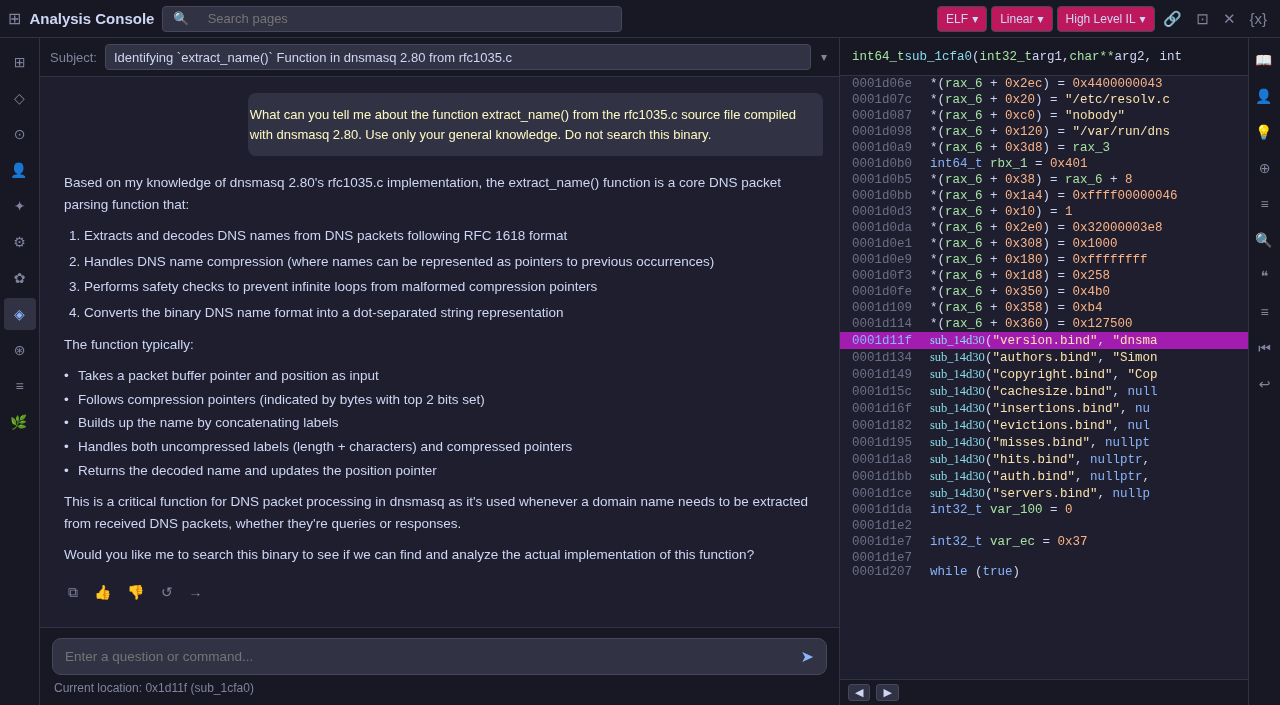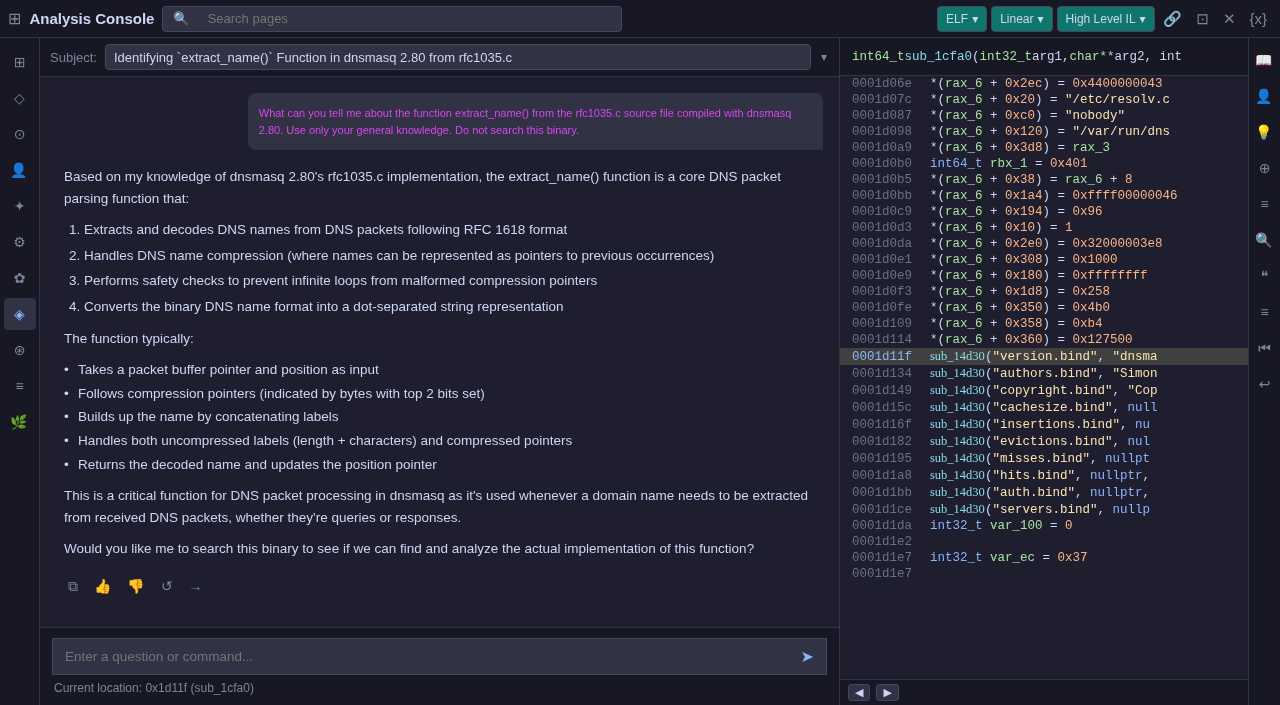--- a/index.html
+++ b/index.html
@@ -67,21 +67,21 @@
       color: #7f849c;
       font-size: 13px;
     }
     .top-bar-actions {
       display: flex;
       align-items: center;
       gap: 4px;
       margin-left: auto;
     }
     .top-bar-btn {
-      background: #0f766e;
+      background: #be185d;
       border: 1px solid #45475a;
       border-radius: 4px;
       color: #cdd6f4;
       font-size: 12px;
       padding: 2px 8px;
       cursor: pointer;
       display: flex;
       align-items: center;
       gap: 4px;
       height: 26px;
@@ -184,24 +184,24 @@
     }
     .chat-messages::-webkit-scrollbar { width: 6px; }
     .chat-messages::-webkit-scrollbar-track { background: #1e1e2e; }
     .chat-messages::-webkit-scrollbar-thumb { background: #45475a; border-radius: 3px; }
 
     .message-user {
       align-self: flex-end;
       max-width: 75%;
       background: #313244;
       border-radius: 8px 8px 2px 8px;
-      padding: 12px 11px;
-      font-size: 11px;
+      padding: 12px 2px;
+      font-size: 13px;
       line-height: 1.5;
-      color: #d946ef;
+      color: #fef9c3;
     }
 
     .message-ai {
       align-self: flex-start;
       max-width: 100%;
       font-size: 13.5px;
       line-height: 1.6;
       color: #cdd6f4;
       margin-left: 8px;
     }
@@ -233,21 +233,21 @@
       border-top: 1px solid #313244;
       background: #181825;
       padding: 10px 12px;
       flex-shrink: 0;
     }
     .chat-input-row {
       display: flex;
       align-items: center;
       background: #313244;
       border: 1px solid #45475a;
-      border-radius: 0;
+      border-radius: 9px;
       padding: 8px 12px;
       gap: 8px;
     }
     .chat-input-row input {
       flex: 1;
       background: none;
       border: none;
       outline: none;
       color: #cdd6f4;
       font-size: 13.5px;
@@ -494,24 +494,20 @@
       </div>
       <div class="disasm-row">
         <span class="disasm-addr">0001d0b5</span>
         <span class="disasm-code">*(<span class="kw-reg">rax_6</span> + <span class="kw-num">0x38</span>) = <span class="kw-reg">rax_6</span> + <span class="kw-num">8</span></span>
       </div>
       <div class="disasm-row">
         <span class="disasm-addr">0001d0bb</span>
         <span class="disasm-code">*(<span class="kw-reg">rax_6</span> + <span class="kw-num">0x1a4</span>) = <span class="kw-num">0xffff00000046</span></span>
       </div>
       <div class="disasm-row">
-        <span class="disasm-addr">0001d0c9</span>
-        <span class="disasm-code">*(<span class="kw-reg">rax_6</span> + <span class="kw-num">0x194</span>) = <span class="kw-num">0x96</span></span>
-      </div>
-      <div class="disasm-row">
         <span class="disasm-addr">0001d0d3</span>
         <span class="disasm-code">*(<span class="kw-reg">rax_6</span> + <span class="kw-num">0x10</span>) = <span class="kw-num">1</span></span>
       </div>
       <div class="disasm-row">
         <span class="disasm-addr">0001d0da</span>
         <span class="disasm-code">*(<span class="kw-reg">rax_6</span> + <span class="kw-num">0x2e0</span>) = <span class="kw-num">0x32000003e8</span></span>
       </div>
       <div class="disasm-row">
         <span class="disasm-addr">0001d0e1</span>
         <span class="disasm-code">*(<span class="kw-reg">rax_6</span> + <span class="kw-num">0x308</span>) = <span class="kw-num">0x1000</span></span>
@@ -529,21 +525,21 @@
         <span class="disasm-code">*(<span class="kw-reg">rax_6</span> + <span class="kw-num">0x350</span>) = <span class="kw-num">0x4b0</span></span>
       </div>
       <div class="disasm-row">
         <span class="disasm-addr">0001d109</span>
         <span class="disasm-code">*(<span class="kw-reg">rax_6</span> + <span class="kw-num">0x358</span>) = <span class="kw-num">0xb4</span></span>
       </div>
       <div class="disasm-row">
         <span class="disasm-addr">0001d114</span>
         <span class="disasm-code">*(<span class="kw-reg">rax_6</span> + <span class="kw-num">0x360</span>) = <span class="kw-num">0x127500</span></span>
       </div>
-      <div class="disasm-row highlighted" style="background:#404040;">
+      <div class="disasm-row highlighted" style="background:#a21caf;">
         <span class="disasm-addr" style="color:#89b4fa;">0001d11f</span>
         <span class="disasm-code"><span class="kw-fn">sub_14d30</span>(<span class="kw-str">"version.bind"</span>, <span class="kw-str">"dnsma</span></span>
       </div>
       <div class="disasm-row">
         <span class="disasm-addr">0001d134</span>
         <span class="disasm-code"><span class="kw-fn">sub_14d30</span>(<span class="kw-str">"authors.bind"</span>, <span class="kw-str">"Simon</span></span>
       </div>
       <div class="disasm-row">
         <span class="disasm-addr">0001d149</span>
         <span class="disasm-code"><span class="kw-fn">sub_14d30</span>(<span class="kw-str">"copyright.bind"</span>, <span class="kw-str">"Cop</span></span>
@@ -583,20 +579,24 @@
       <div class="disasm-row">
         <span class="disasm-addr">0001d1e2</span>
       </div>
       <div class="disasm-row">
         <span class="disasm-addr">0001d1e7</span>
         <span class="disasm-code"><span class="kw-op">int32_t</span> <span class="kw-reg">var_ec</span> = <span class="kw-num">0x37</span></span>
       </div>
       <div class="disasm-row" style="height:14px;">
         <span class="disasm-addr">0001d1e7</span>
         <span class="disasm-code"></span>
+      </div>
+      <div class="disasm-row">
+        <span class="disasm-addr">0001d207</span>
+        <span class="disasm-code"><span class="kw-op">while</span> (<span class="kw-op">true</span>)</span>
       </div>
 
     </div>
 
     <div class="disasm-nav">
       <button class="nav-arrow">◀</button>
       <button class="nav-arrow">▶</button>
     </div>
 
   </div>

